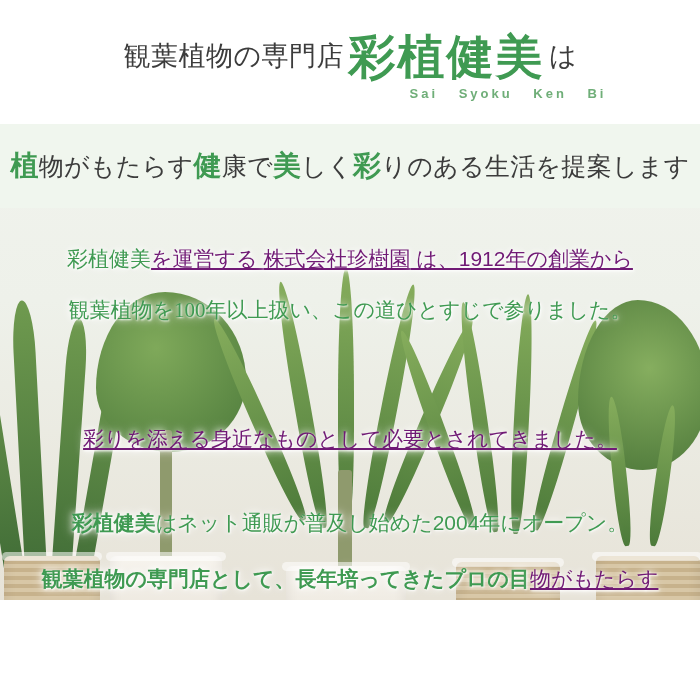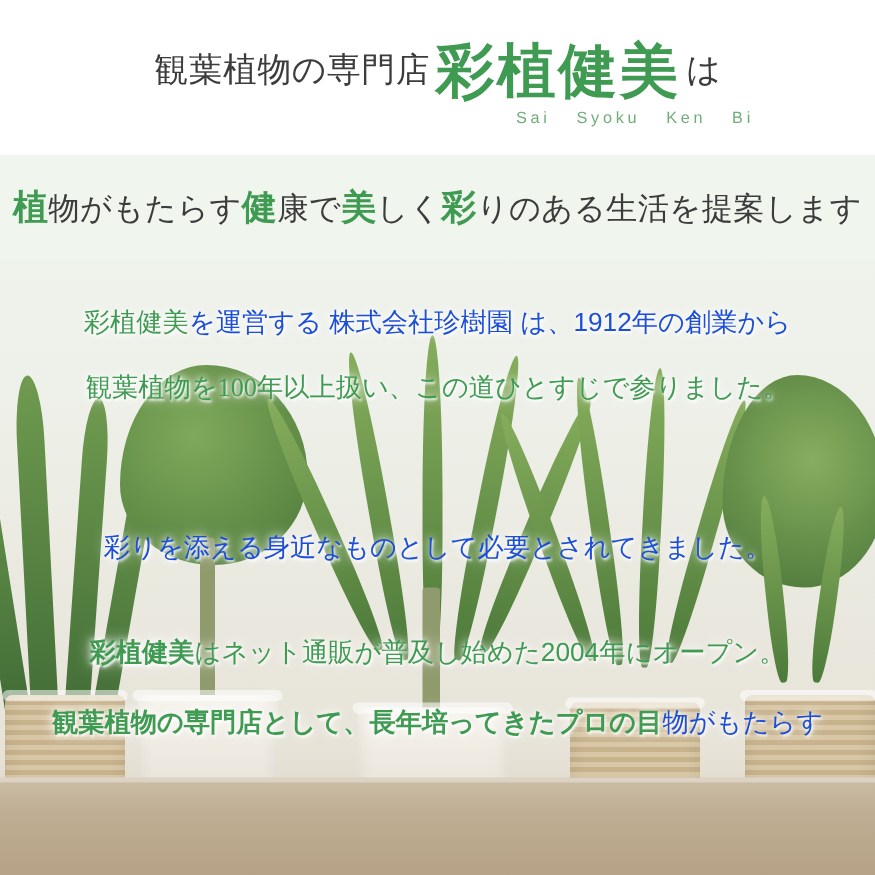--- a/index.html
+++ b/index.html
@@ -6,21 +6,21 @@
     margin: 0;
     padding: 0;
   }
   body {
     font-family: "Liberation Sans", sans-serif;
     background: #ffffff;
   }
   #page {
     position: relative;
     width: 700px;
-    height: 700px;
+    height: 600px;
     overflow: hidden;
     background: #ffffff;
   }
 
   
   .photo {
     position: absolute;
     left: 0;
     top: 0;
     width: 700px;
@@ -140,21 +140,21 @@
   .romaji {
     position: absolute;
     top: 86px;
     left: 348px;
     width: 320px;
     text-align: center;
     font-size: 13px;
     letter-spacing: 3px;
     color: #6fae78;
   }
-  .romaji span { margin: 0 7px; }
+  .romaji span { margin: 0 7px; font-weight: bold; }
 
   
   .subline {
     position: absolute;
     top: 147px;
     left: 0;
     width: 700px;
     text-align: center;
     font-size: 25px;
     color: #3c3c3c;
@@ -173,21 +173,21 @@
     font-size: 21px;
     line-height: 1.0;
     color: #3c3c3c;
     text-shadow:
       0 0 6px rgba(255,255,255,0.95),
       0 0 12px rgba(255,255,255,0.9),
       1px 1px 2px rgba(255,255,255,0.95);
   }
   .para .green { color: #3f9a52; }
   .para .greenb { color: #3f9a52; font-weight: bold; }
-  .para .dark { color: #1d4ed8; }
+  .para .dark { color: #701a75; text-decoration: underline; }
 
   .r1 { top: 248px; }
   .r2 { top: 300px; font-family: Liberation Serif, serif; }
   .r3 { top: 376px; }
   .r4 { top: 428px; }
   .r5 { top: 512px; }
   .r6 { top: 568px; }
   .r7 { top: 620px; }
 </style>
 </head>

